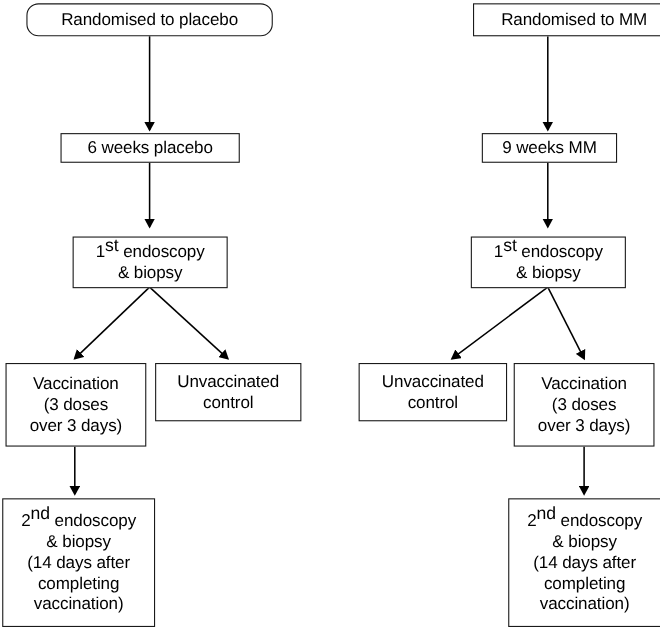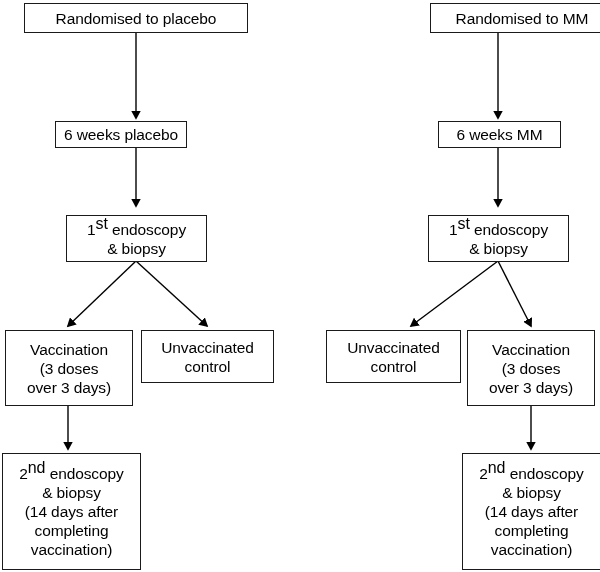--- a/index.html
+++ b/index.html
@@ -71,25 +71,25 @@
 
     <line x1="498" y1="147" x2="498" y2="206" stroke="#000000" stroke-width="1.4" marker-end="url(#arrow)"></line>
 
     <line x1="498" y1="261" x2="411" y2="326" stroke="#000000" stroke-width="1.4" marker-end="url(#arrow)"></line>
 
     <line x1="498" y1="261" x2="531" y2="326" stroke="#000000" stroke-width="1.4" marker-end="url(#arrow)"></line>
 
     <line x1="531" y1="406" x2="531" y2="449" stroke="#000000" stroke-width="1.4" marker-end="url(#arrow)"></line>
   </svg>
 
-  <div class="node" style="left:24px; top:3px; width:224px; height:30px;">
+  <div class="node" style="left:24px; top:3px; width:224px; height:30px;border-radius:11px;">
     <span>Randomised to placebo</span>
   </div>
 
-  <div class="node" style="left:55px; top:121px; width:132px; height:27px;">
+  <div class="node" style="left:55px; top:121px; width:163px; height:27px;">
     <span>6 weeks placebo</span>
   </div>
 
   <div class="node" style="left:66px; top:215px; width:141px; height:47px;">
     <span><span>1</span><span class="ord">st</span><span> endoscopy</span><br><span>&amp; biopsy</span></span>
   </div>
 
   <div class="node" style="left:5px; top:330px; width:128px; height:76px;">
     <span>Vaccination
 (3 doses
@@ -106,21 +106,21 @@
 (14 days after
 completing
 vaccination)</span></span>
   </div>
 
   <div class="node" style="left:406px; top:3px; width:184px; height:30px;margin-left:24px;">
     <span>Randomised to MM</span>
   </div>
 
   <div class="node" style="left:438px; top:121px; width:123px; height:27px;">
-    <span>6 weeks MM</span>
+    <span>9 weeks MM</span>
   </div>
 
   <div class="node" style="left:428px; top:215px; width:141px; height:47px;">
     <span><span>1</span><span class="ord">st</span><span> endoscopy</span><br><span>&amp; biopsy</span></span>
   </div>
 
   <div class="node" style="left:326px; top:330px; width:135px; height:53px;">
     <span>Unvaccinated
 control</span>
   </div>

